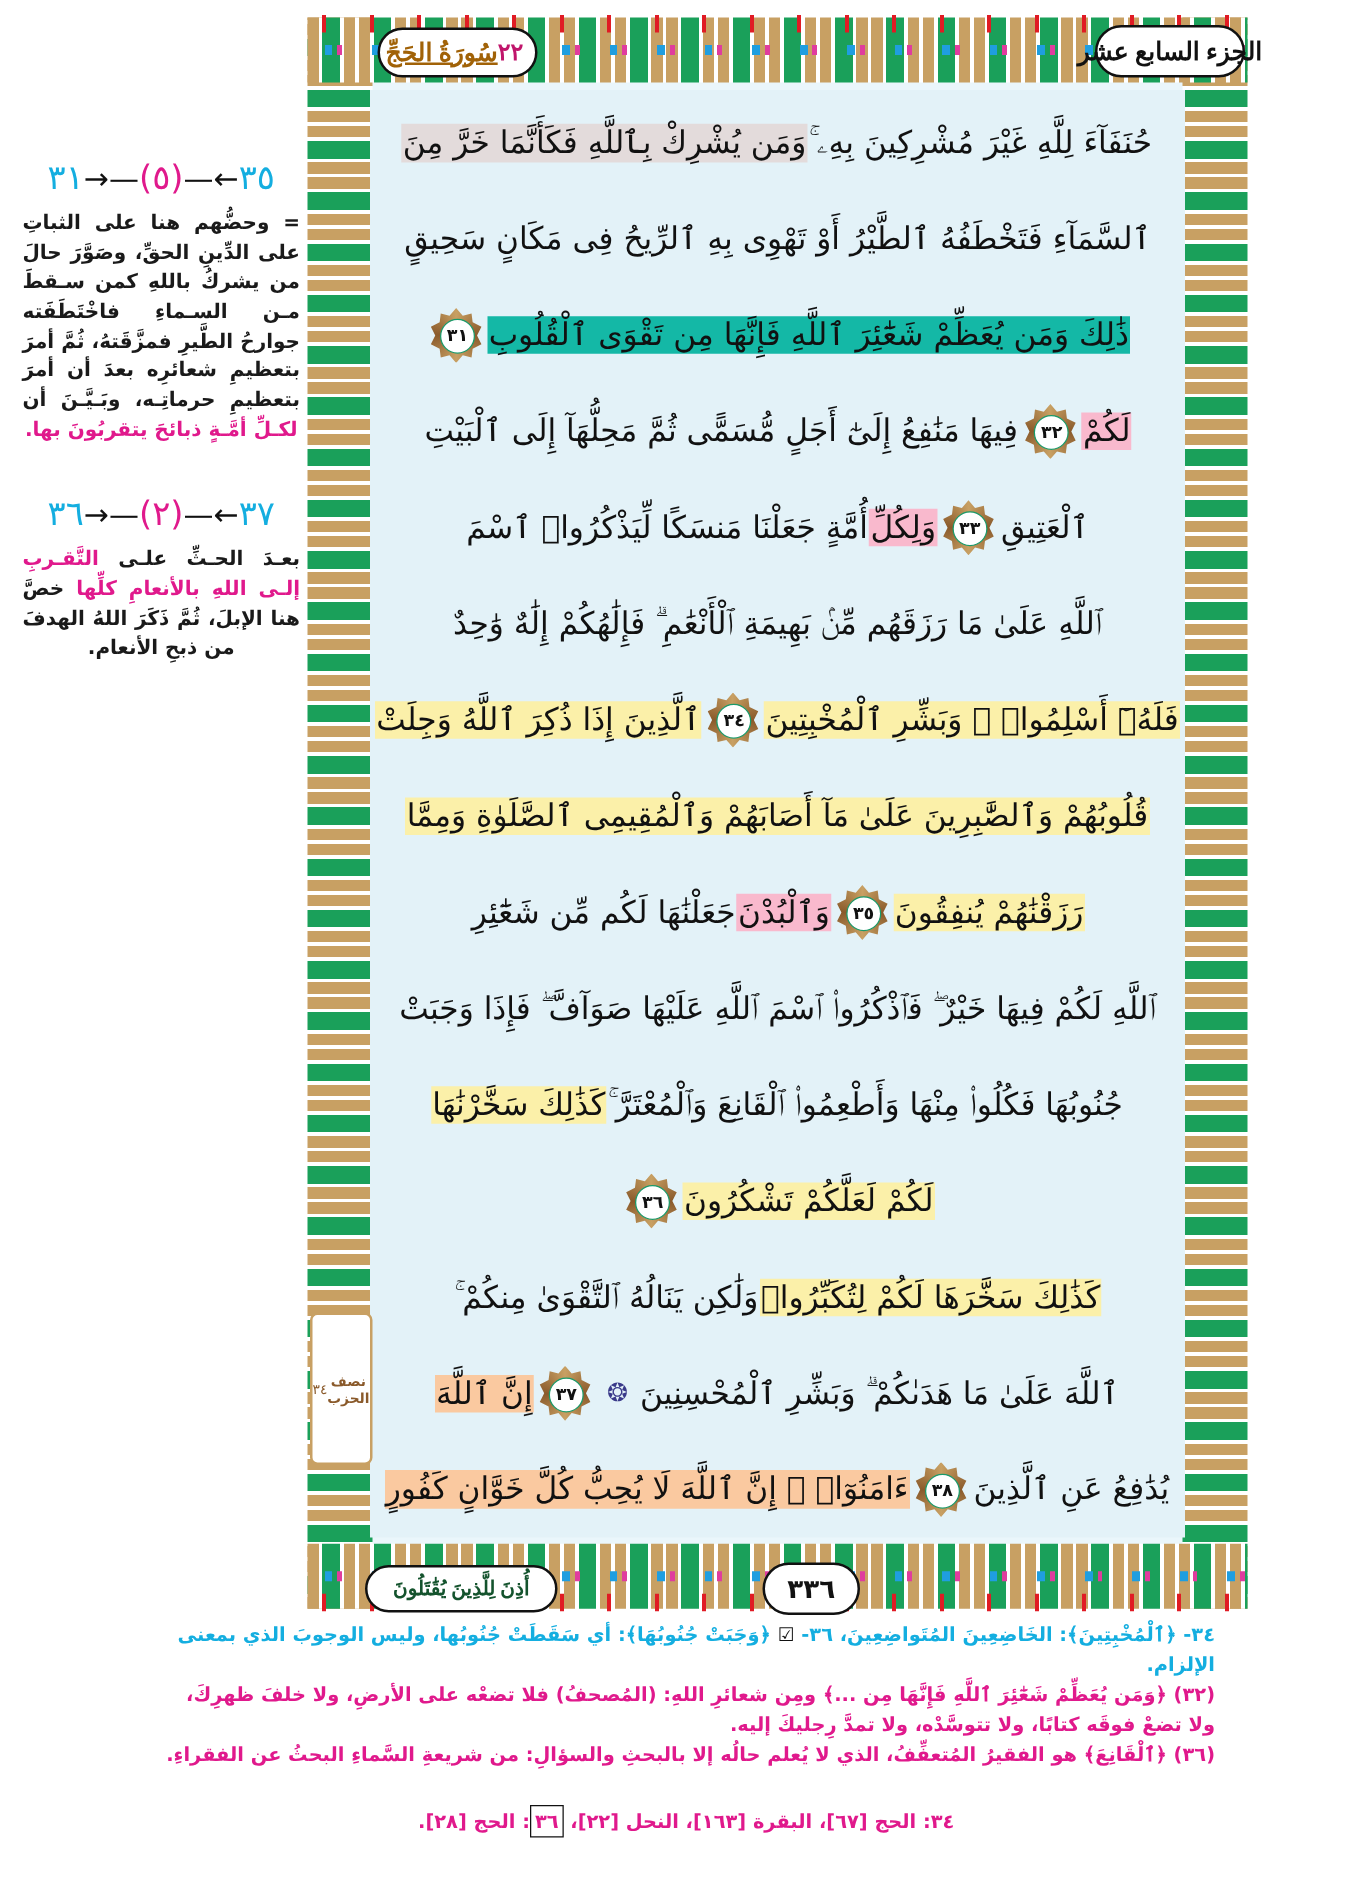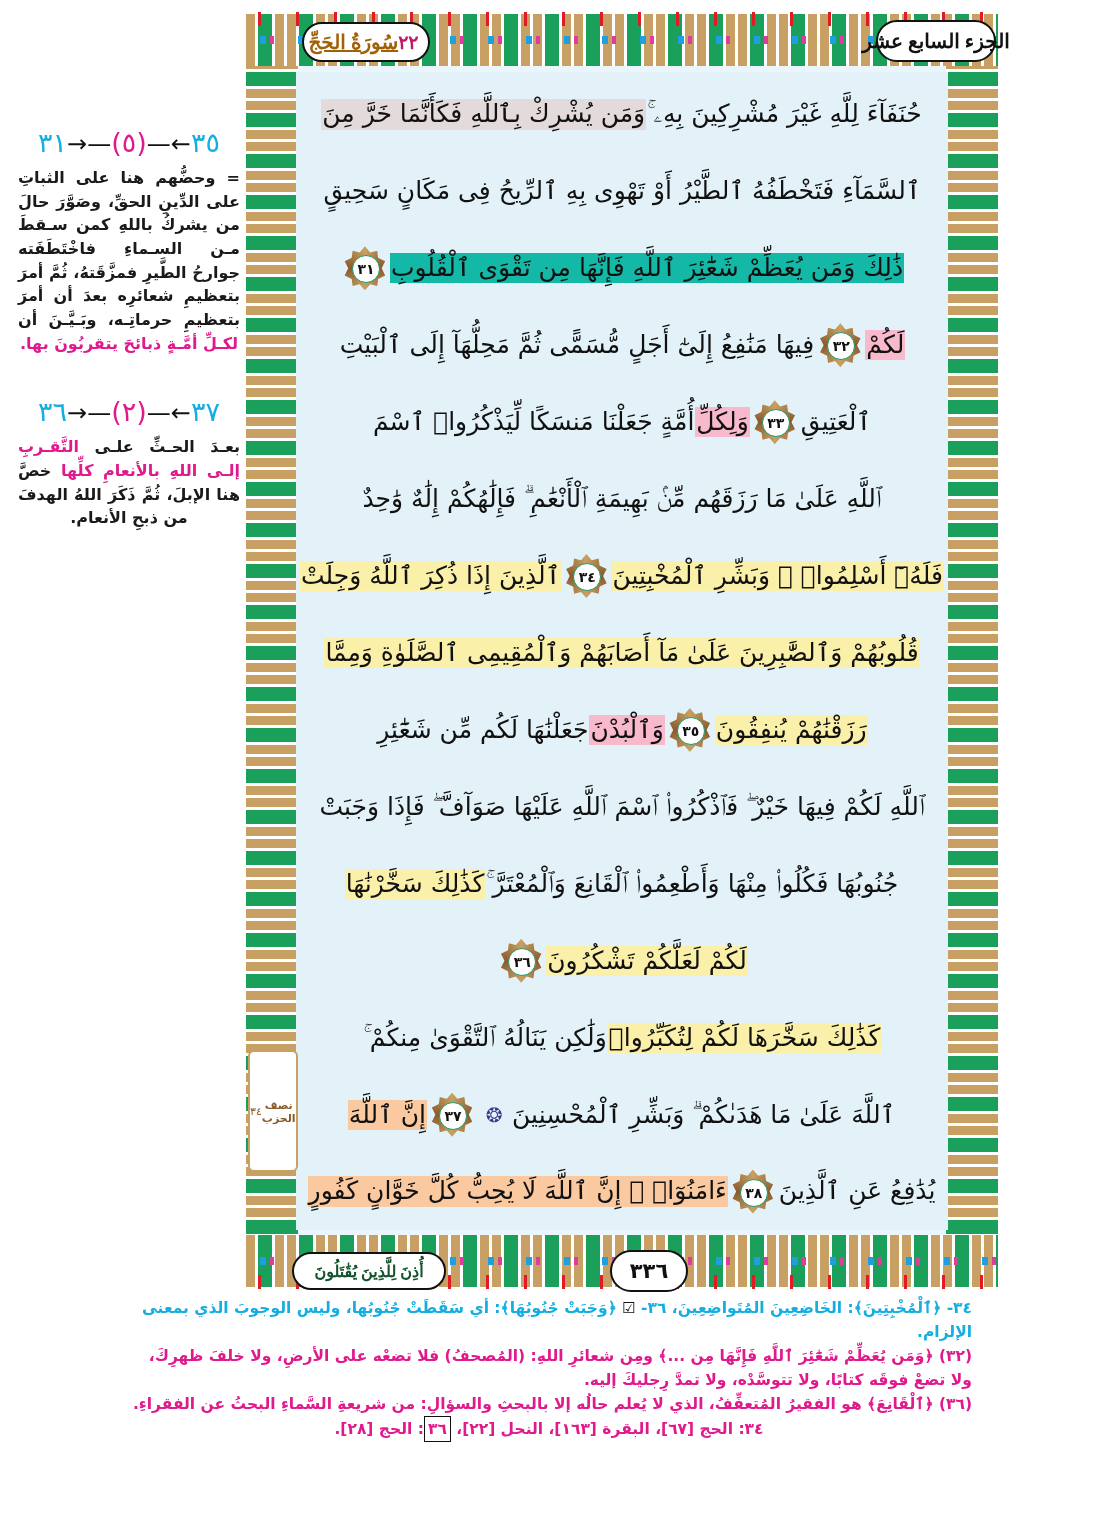--- a/index.html
+++ b/index.html
@@ -199,21 +199,21 @@
     white-space:normal;
   }
   .fn.cyan{color:#14aee0;}
   .fn.magenta{color:#e0198c;}
   .fn .key{color:#14aee0;}
   .fn .brk{color:#111;}
   .fn .boxnum{
     border:1.4px solid #111;padding:0 3px;display:inline-block;
     font-family:"DejaVu Sans",sans-serif;
   }
-  .fn.refs{color:#e0198c;text-align:center;}
+  .fn.refs{color:#e0198c;text-align:center;margin-top:28px;}
   .fn .chk{font-size:15px;color:#111;}
 </style>
 </head>
 <body>
 
 <div class="page">
 
   <div class="frame">
     <div class="innerline"></div>
     <div class="innerline2"></div>

